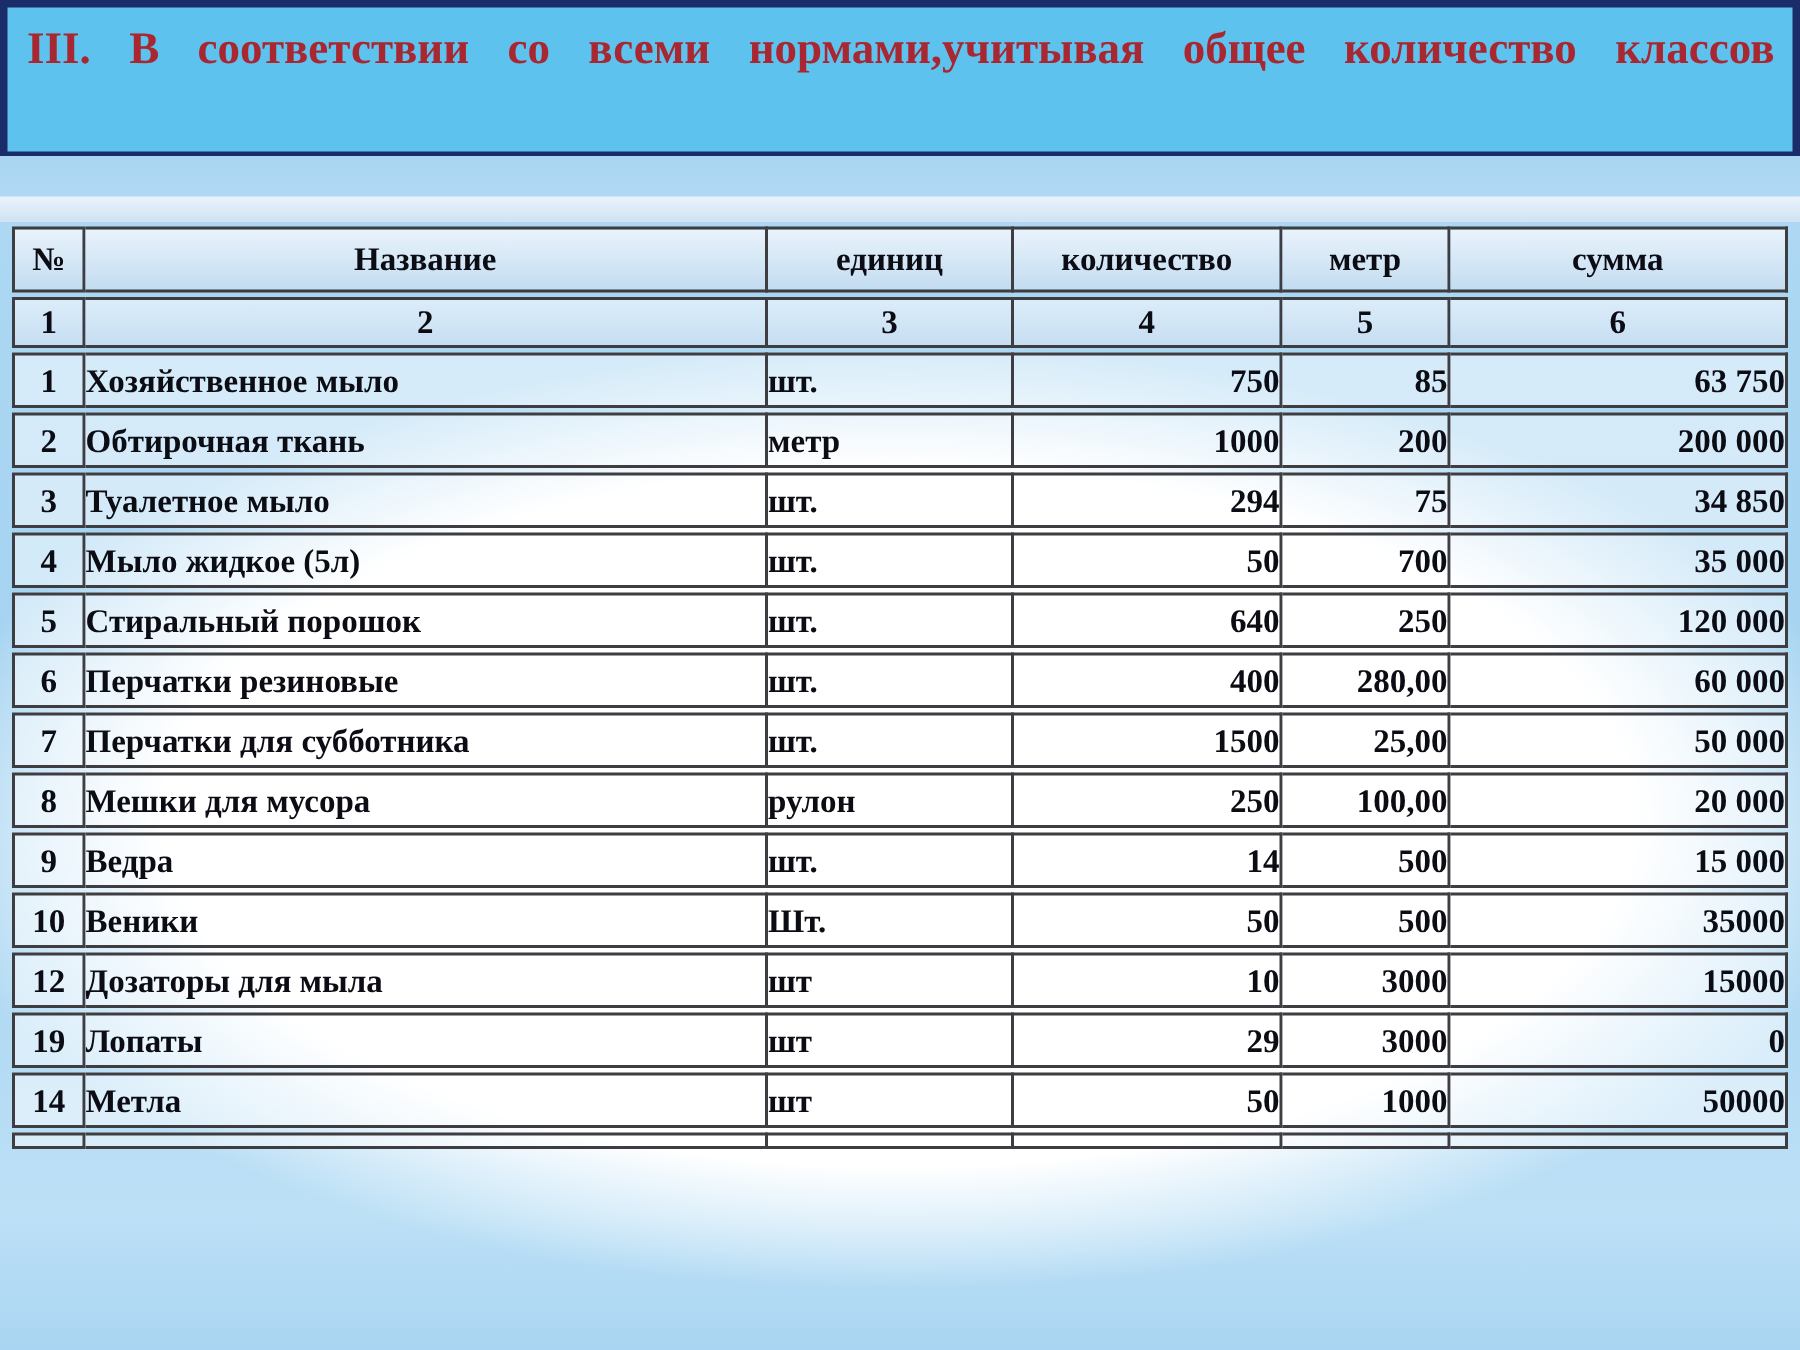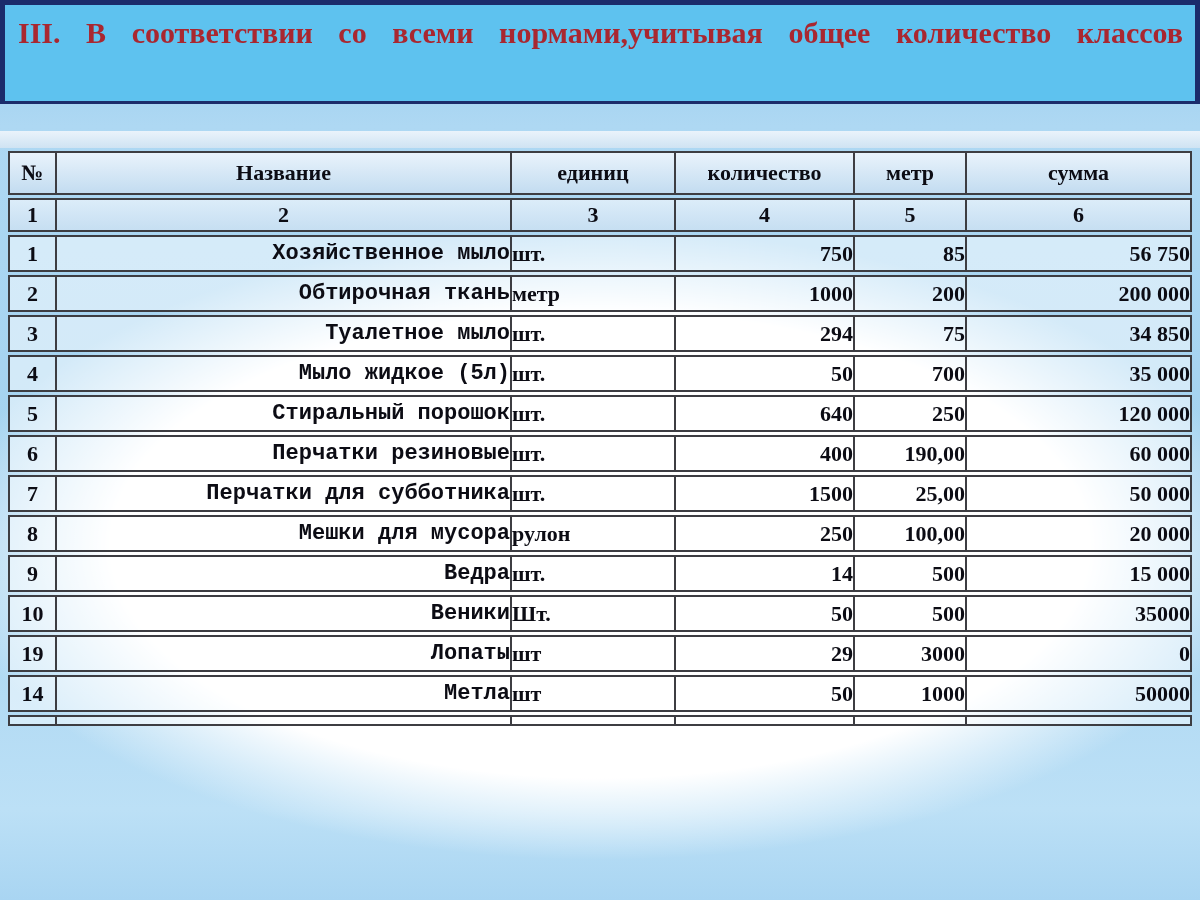--- a/index.html
+++ b/index.html
@@ -42,21 +42,21 @@
     height:44px; text-align:center;
     background:linear-gradient(180deg,rgba(238,245,252,.92),rgba(198,221,240,.88));
   }
   tr.nums td {
     height:34px; text-align:center;
     background:linear-gradient(180deg,rgba(228,240,250,.85),rgba(203,224,242,.85));
   }
   tbody.data td { height:37px; background:rgba(255,255,255,.5); }
   tr.empty td { height:11px; background:rgba(255,255,255,.45); }
   .c-num  { text-align:center; }
-  .c-name { text-align:right; padding-left:14px;font-family:Liberation Mono, monospace; }
+  .c-name { text-align:left; padding-left:14px; }
   .c-unit { text-align:left; }
   .c-qty, .c-price, .c-sum { text-align:right; padding-right:10px; }
 </style>
 </head>
 <body>
 
 <div class="slide">
   <div class="bg-ellipse"></div>
   <div class="under-strip"></div>
 
@@ -91,21 +91,21 @@
         <td>6</td>
       </tr>
     </thead>
     <tbody class="data">
     <tr>
     <td class="c-num">1</td>
     <td class="c-name">Хозяйственное мыло</td>
     <td class="c-unit">шт.</td>
     <td class="c-qty">750</td>
     <td class="c-price">85</td>
-    <td class="c-sum">56 750</td>
+    <td class="c-sum">63 750</td>
   </tr>
         <tr>
     <td class="c-num">2</td>
     <td class="c-name">Обтирочная ткань</td>
     <td class="c-unit">метр</td>
     <td class="c-qty">1000</td>
     <td class="c-price">200</td>
     <td class="c-sum">200 000</td>
   </tr>
         <tr>
@@ -130,21 +130,21 @@
     <td class="c-unit">шт.</td>
     <td class="c-qty">640</td>
     <td class="c-price">250</td>
     <td class="c-sum">120 000</td>
   </tr>
         <tr>
     <td class="c-num">6</td>
     <td class="c-name">Перчатки резиновые</td>
     <td class="c-unit">шт.</td>
     <td class="c-qty">400</td>
-    <td class="c-price">190,00</td>
+    <td class="c-price">280,00</td>
     <td class="c-sum">60 000</td>
   </tr>
         <tr>
     <td class="c-num">7</td>
     <td class="c-name">Перчатки для субботника</td>
     <td class="c-unit">шт.</td>
     <td class="c-qty">1500</td>
     <td class="c-price">25,00</td>
     <td class="c-sum">50 000</td>
   </tr>
@@ -166,20 +166,28 @@
   </tr>
         <tr>
     <td class="c-num">10</td>
     <td class="c-name">Веники</td>
     <td class="c-unit">Шт.</td>
     <td class="c-qty">50</td>
     <td class="c-price">500</td>
     <td class="c-sum">35000</td>
   </tr>
         <tr>
+    <td class="c-num">12</td>
+    <td class="c-name">Дозаторы для мыла</td>
+    <td class="c-unit">шт</td>
+    <td class="c-qty">10</td>
+    <td class="c-price">3000</td>
+    <td class="c-sum">15000</td>
+  </tr>
+        <tr>
     <td class="c-num">19</td>
     <td class="c-name">Лопаты</td>
     <td class="c-unit">шт</td>
     <td class="c-qty">29</td>
     <td class="c-price">3000</td>
     <td class="c-sum">0</td>
   </tr>
         <tr>
     <td class="c-num">14</td>
     <td class="c-name">Метла</td>

